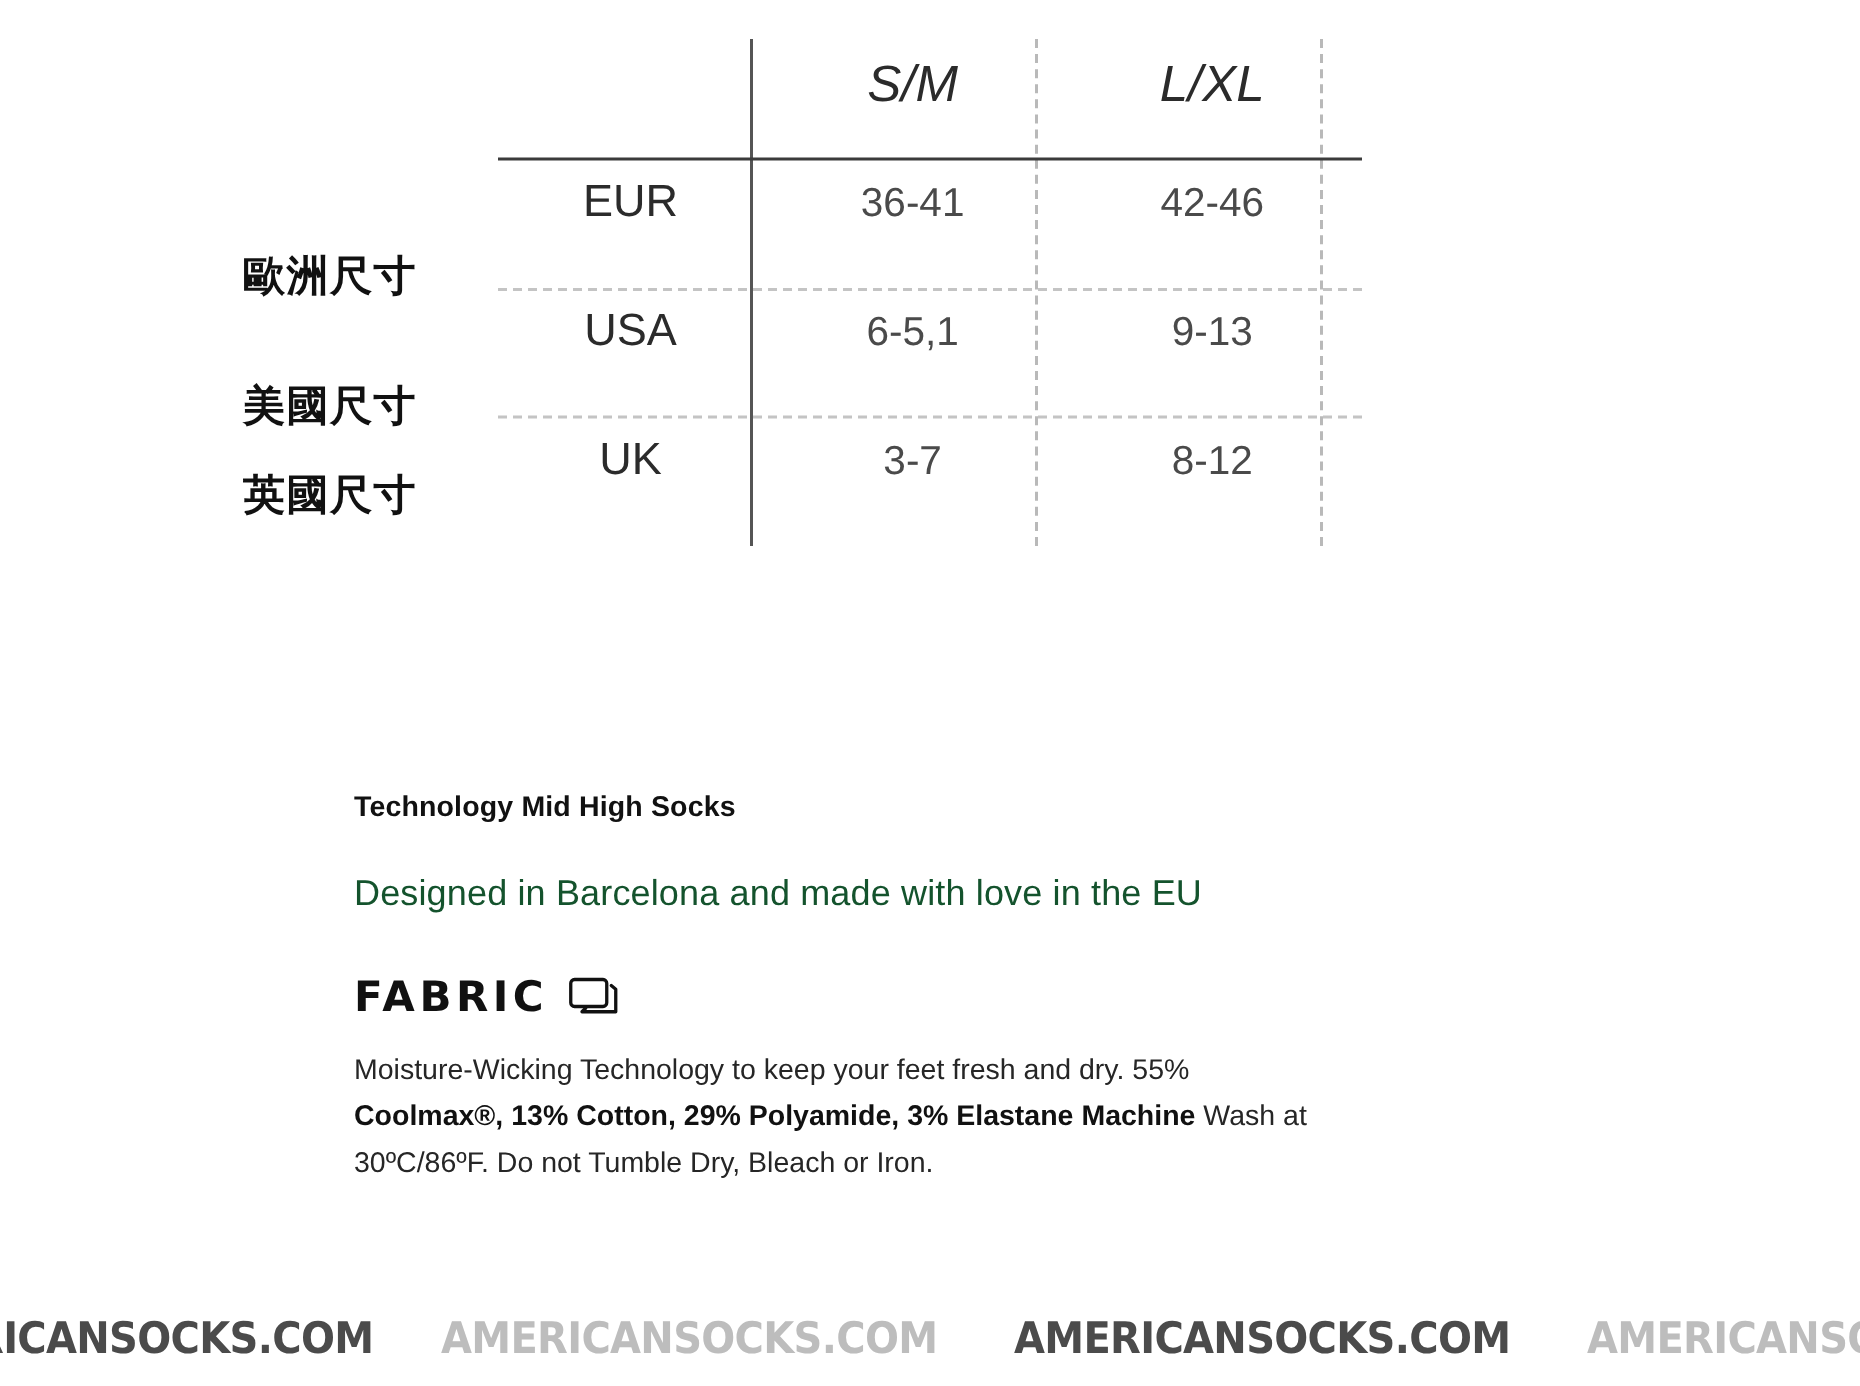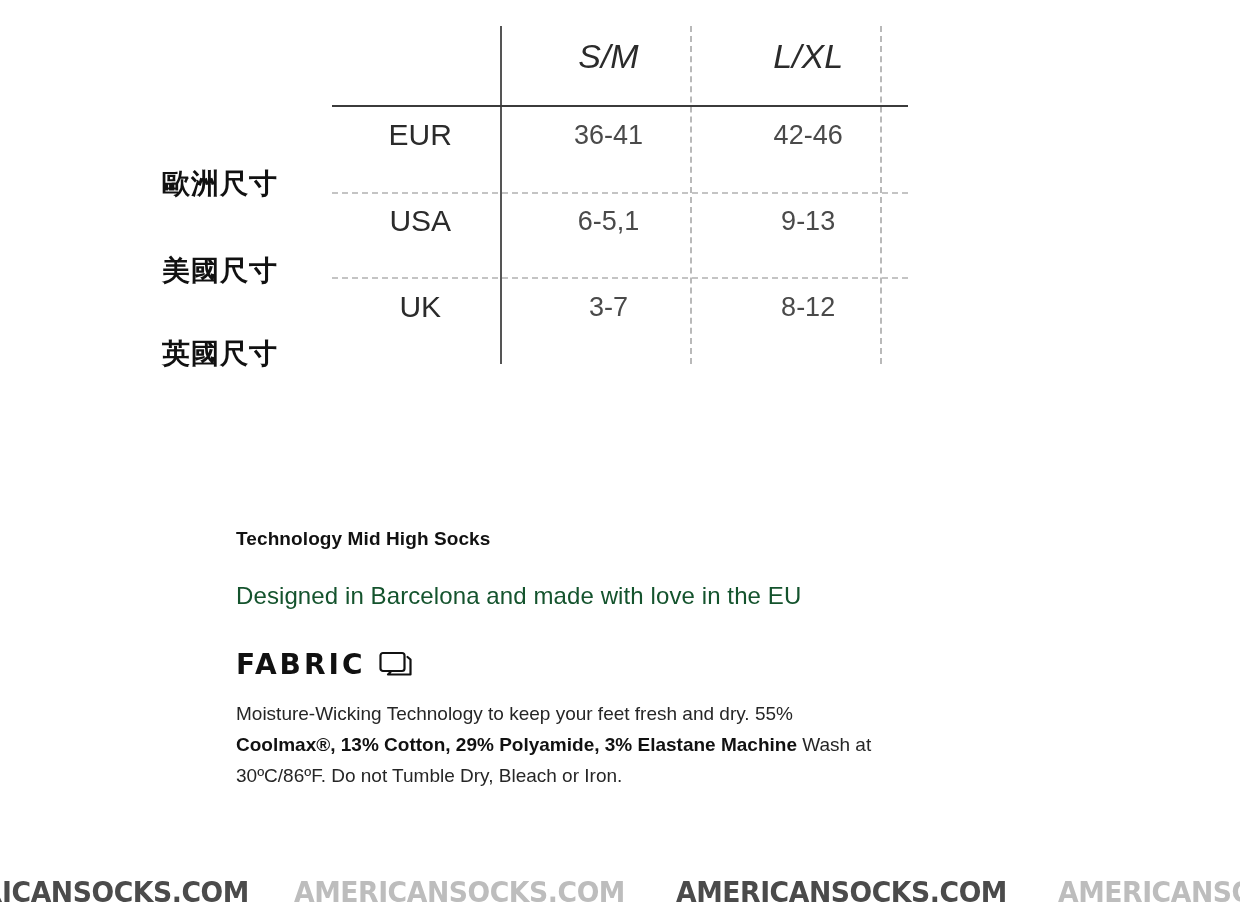--- a/index.html
+++ b/index.html
@@ -34,21 +34,21 @@
   }
   .chart-label {
     font-weight: bold;
     font-size: 28px;
     letter-spacing: 1px;
     color: #111;
     line-height: 1;
   }
   .chart-label.l0 { position: absolute; top: 50px;  left: 0; width: 200px; }
   .chart-label.l1 { position: absolute; top: 125px; left: 0; width: 200px; margin-top: 12px; }
-  .chart-label.l2 { position: absolute; top: 220px; left: 0; width: 200px; }
+  .chart-label.l2 { position: absolute; top: 196px; left: 0; width: 200px; }
 
   .chart-table {
     position: absolute;
     left: 332px;
     top: 20px;
     width: 576px;
     border-collapse: collapse;
   }
   .chart-table td, .chart-table th {
     padding: 0;

